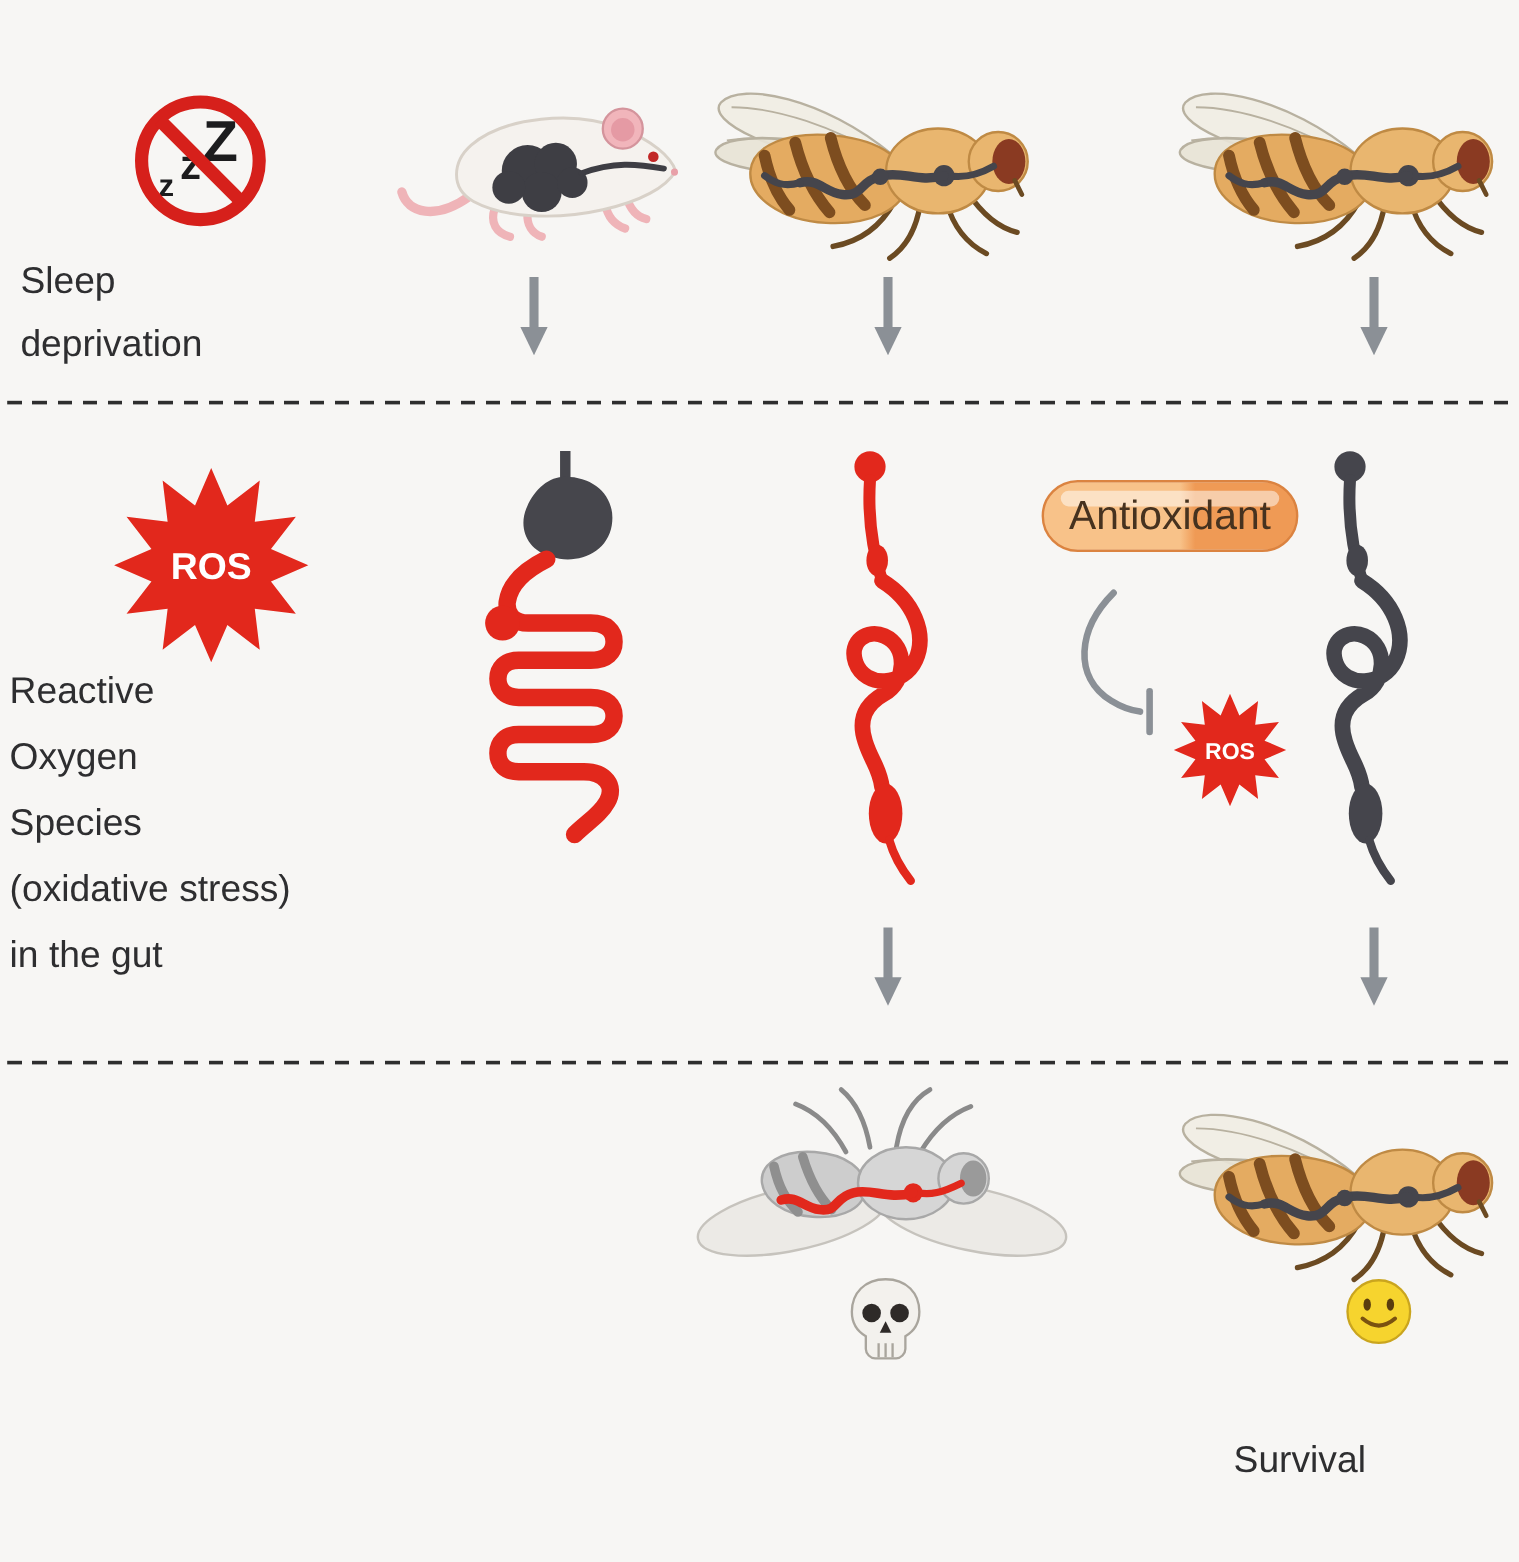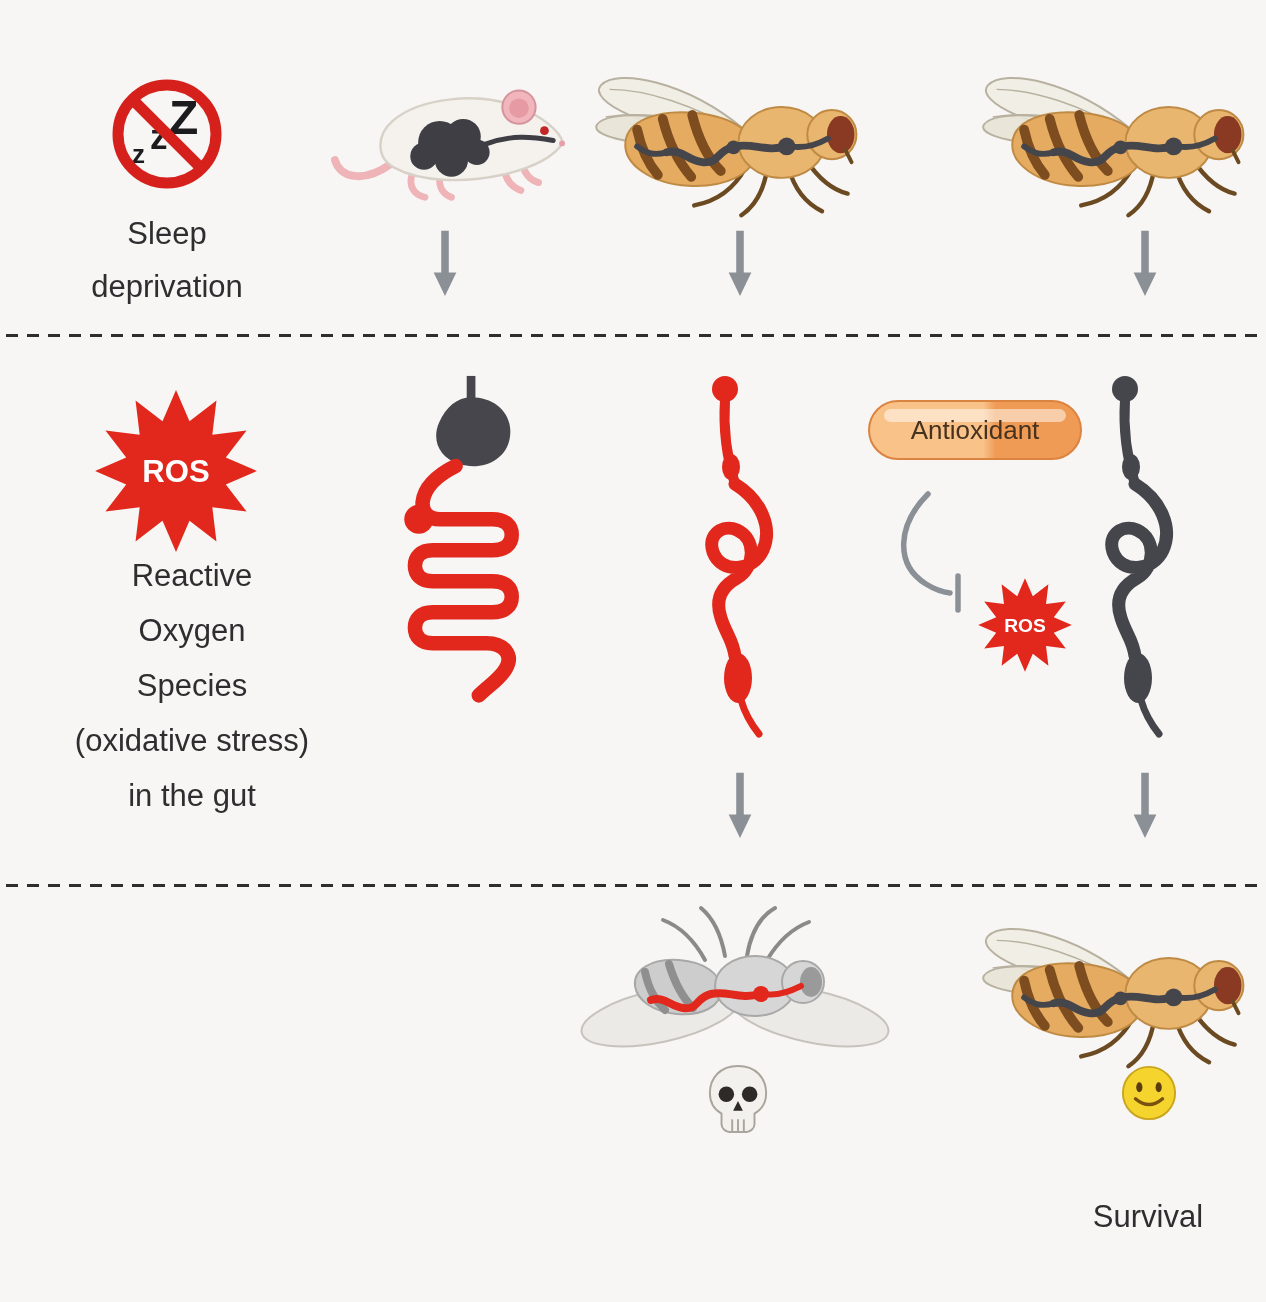--- a/index.html
+++ b/index.html
@@ -4,30 +4,30 @@
 <style>
   :root{
     --red:#e2281c; --dark:#45454c; --arrow:#8b9096; --ink:#2e2e30;
     --pill1:#f8c289; --pill2:#ef9a55; --pill-border:#db8340;
     --smiley:#f6d42e; --bg:#f7f6f4;
   }
   *{box-sizing:border-box}
   body{margin:0;background:#fff;font-family:"Liberation Sans","DejaVu Sans",sans-serif}
   .figure{position:relative;width:1266px;height:1302px;background:var(--bg);overflow:hidden}
   .abs{position:absolute}
-  .label{position:absolute;color:var(--ink);font-size:31px;line-height:53px;text-align:center;white-space:pre-line}
+  .label{position:absolute;color:var(--ink);font-size:31px;line-height:53px;text-align:left;white-space:pre-line}
   .c-red{color:var(--red)} .c-dark{color:var(--dark)} .c-arrow{color:var(--arrow)}
   .divider{position:absolute;left:6px;right:6px;height:3px;
     background:repeating-linear-gradient(90deg,#2e2e2e 0 12px,transparent 12px 21px)}
   .pill{position:absolute;left:868px;top:400px;width:214px;height:60px;border-radius:30px;
     background:linear-gradient(90deg,var(--pill1) 0%,var(--pill1) 54%,var(--pill2) 60%,var(--pill2) 100%);
     border:2px solid var(--pill-border);display:flex;align-items:center;justify-content:center}
   .pill::before{content:"";position:absolute;left:14px;right:14px;top:7px;height:13px;border-radius:8px;
     background:rgba(255,255,255,.5)}
-  .pill-label{position:relative;color:#46321f;font-size:26px}
+  .pill-label{position:relative;color:#46321f;font-size:34px}
   .star-text{fill:#ffffff;font-weight:700;font-family:"Liberation Sans",sans-serif}
 </style>
 </head>
 <body>
 
 <div class="figure">
 
   <svg width="0" height="0" style="position:absolute" aria-hidden="true">
     <defs>
       <symbol id="arrow-down" viewBox="0 0 26 74">
@@ -131,21 +131,21 @@
       <use href="#arrow-down"></use>
     </svg>
 
   <div class="divider" style="top:334px"></div>
 
   <svg class="abs c-red" style="left:93px;top:388px" width="166" height="166" viewBox="0 0 160 160">
     <use href="#ros-star"></use>
     <text x="80" y="91" text-anchor="middle" class="star-text" font-size="30">ROS</text>
   </svg>
 
-  <div class="label" style="left:22px;top:548px;width:340px;line-height:55px">Reactive
+  <div class="label" style="left:8px;top:548px;width:340px;line-height:55px">Reactive
 Oxygen
 Species
 (oxidative stress)
 in the gut</div>
 
   <svg class="abs" style="left:378px;top:374px" width="160" height="334" viewBox="0 0 165 345">
     <path d="M96 2 L96 28" stroke="#46464c" stroke-width="9"></path>
     <path d="M96 24 C 122 24 140 42 136 66 C 132 90 106 100 84 93 C 63 87 55 68 63 50 C 70 34 82 24 96 24 Z" fill="#46464c"></path>
     <path d="M80 95 C 62 104 48 116 46 132 C 45 143 52 150 64 150 L118 150 C 132 150 138 157 138 166 C 138 175 132 182 118 182 L56 182 C 44 182 38 189 38 198 C 38 207 44 214 56 214 L118 214 C 132 214 138 221 138 230 C 138 239 132 246 118 246 L56 246 C 44 246 38 253 38 262 C 38 271 44 278 56 278 L112 278 C 130 278 140 290 132 304 C 126 315 114 322 104 332" fill="none" stroke="var(--red,#e2281c)" stroke-width="15" stroke-linecap="round" stroke-linejoin="round"></path>
     <circle cx="42" cy="150" r="15" fill="var(--red,#e2281c)"></circle>

